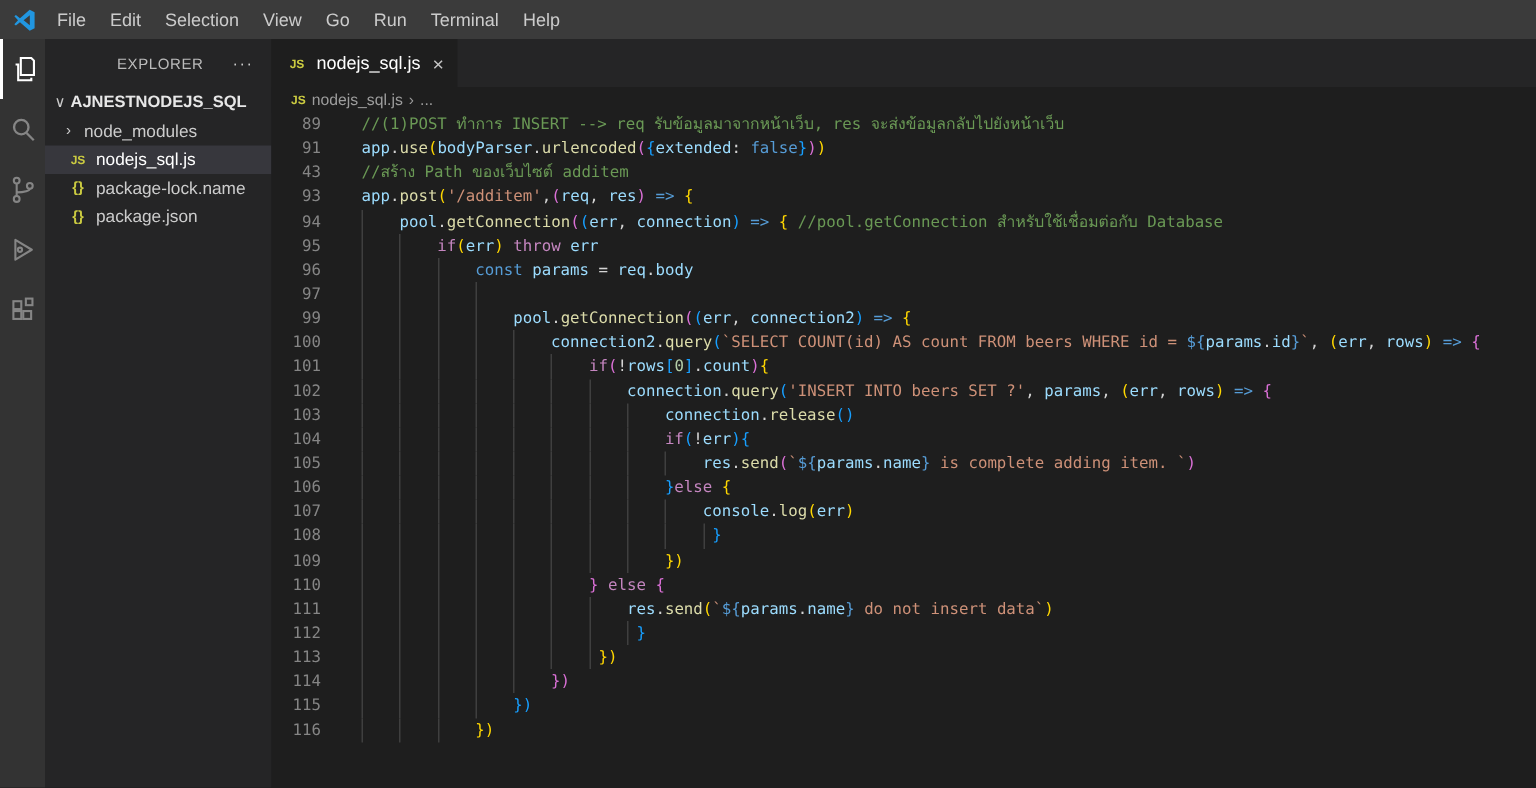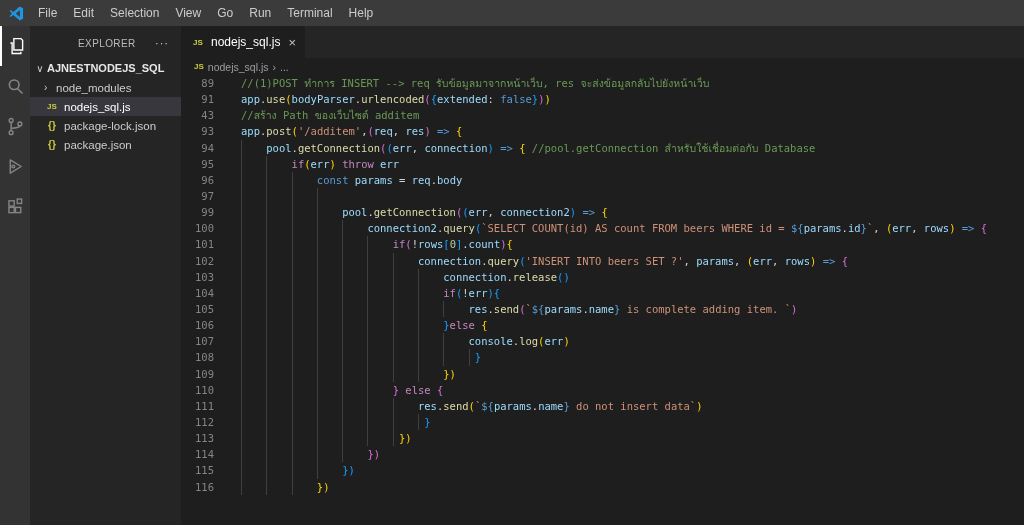--- a/index.html
+++ b/index.html
@@ -116,21 +116,21 @@
       <div class="sb-item selected">
         <span class="ficon">
           <span class="js-badge">JS</span>
         </span>
         <span>nodejs_sql.js</span>
       </div>
       <div class="sb-item">
         <span class="ficon">
           <span class="json-badge">{}</span>
         </span>
-        <span>package-lock.json</span>
+        <span>package-lock.name</span>
       </div>
       <div class="sb-item">
         <span class="ficon">
           <span class="json-badge">{}</span>
         </span>
         <span>package.json</span>
       </div>
     </div>
 </div>
 

